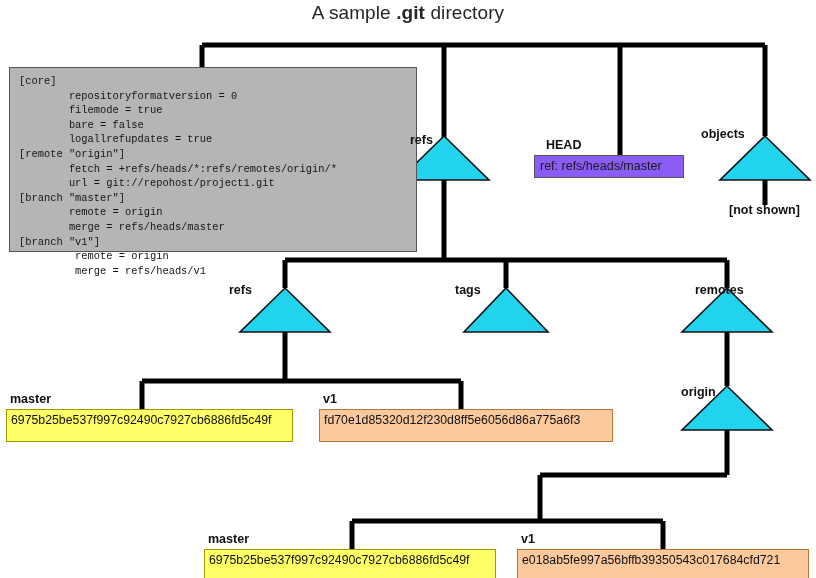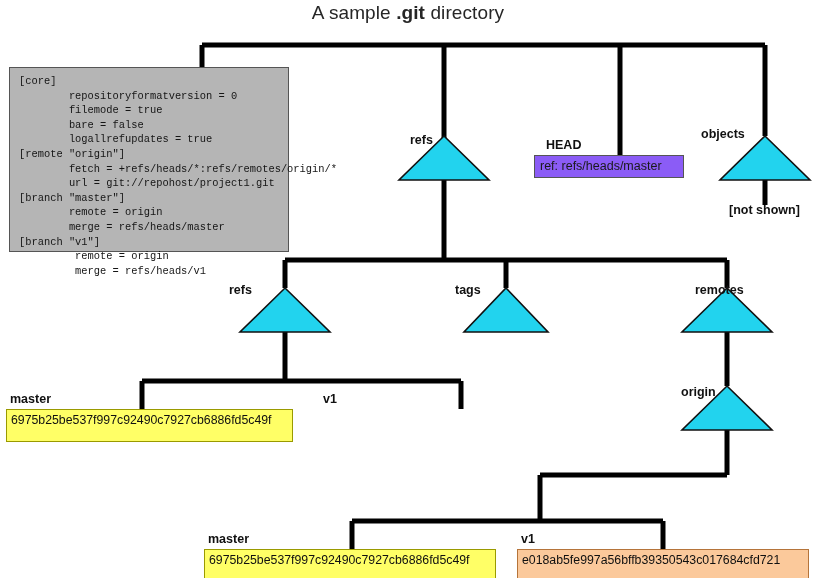--- a/index.html
+++ b/index.html
@@ -8,21 +8,21 @@
   #canvas{position:absolute;left:0;top:0;width:816px;height:578px;}
   svg.wires{position:absolute;left:0;top:0;width:816px;height:578px;pointer-events:none;}
 
   .title{position:absolute;left:0;top:2px;width:816px;text-align:center;
          font-size:19px;color:#262626;letter-spacing:.1px;white-space:pre;}
   .title b{font-weight:bold;}
 
   .node-label{position:absolute;font-size:12.5px;font-weight:bold;color:#111;
               white-space:nowrap;line-height:14px;}
 
-  .config-box{position:absolute;left:9px;top:67px;width:280px;height:185px;
+  .config-box{position:absolute;left:9px;top:67px;width:408px;height:185px;
               background:#b5b5b5;border:1.6px solid #555;box-sizing:border-box;}
   .config-pre{margin:0;padding:6px 0 0 9px;font-family:"Liberation Mono", monospace;
               font-size:10.4px;line-height:14.6px;color:#151515;white-space:pre;}
 
   .head-box{position:absolute;left:534px;top:155px;width:150px;height:23px;
             background:#8b5cf6;border:1.5px solid #555;box-sizing:border-box;
             font-size:12.5px;color:#1a1a1a;line-height:21px;padding-left:5px;
             white-space:nowrap;overflow:hidden;}
 
   .sha-box{position:absolute;height:33px;box-sizing:border-box;
@@ -111,20 +111,21 @@
 
   <div class="node-label" style="left:229px;top:283px;">refs</div>
   <div class="node-label" style="left:455px;top:283px;">tags</div>
   <div class="node-label" style="left:666px;top:283px;padding-left:29px;">remotes</div>
   <div class="node-label" style="left:681px;top:385px;">origin</div>
 
   <div class="node-label" style="left:10px;top:392px;">master</div>
   <div class="sha-box sha-yellow" style="left:6px;top:409px;width:287px;">6975b25be537f997c92490c7927cb6886fd5c49f</div>
 
   <div class="node-label" style="left:323px;top:392px;">v1</div>
+  <div class="sha-box sha-orange" style="left:319px;top:409px;width:294px;">fd70e1d85320d12f230d8ff5e6056d86a775a6f3</div>
 
   <div class="node-label" style="left:208px;top:532px;">master</div>
   <div class="sha-box sha-yellow" style="left:204px;top:549px;width:292px;">6975b25be537f997c92490c7927cb6886fd5c49f</div>
 
   <div class="node-label" style="left:521px;top:532px;">v1</div>
   <div class="sha-box sha-orange" style="left:517px;top:549px;width:292px;">e018ab5fe997a56bffb39350543c017684cfd721</div>
 
 </div>
 
 </body></html>

